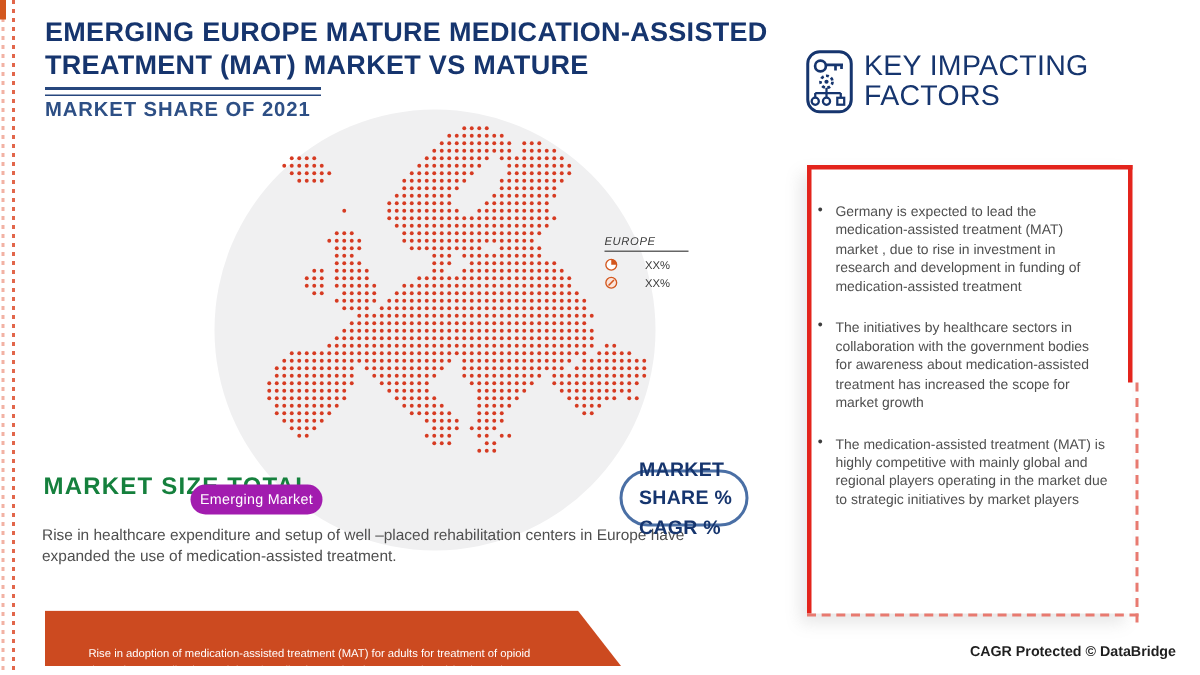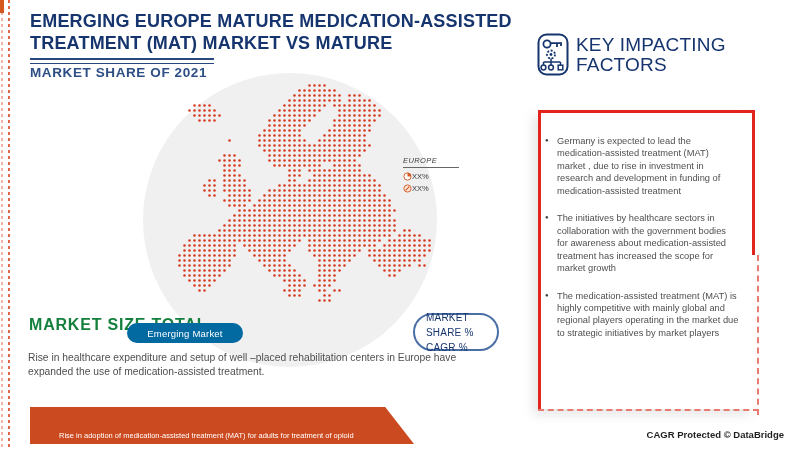--- a/index.html
+++ b/index.html
@@ -18,35 +18,35 @@
          line-height:22px;letter-spacing:.2px;}
   .title-rule{left:30px;top:58px;width:184px;height:3px;border-top:2px solid #27477e;border-bottom:1px solid #27477e;}
   .subtitle{left:30px;top:65px;font-size:13.5px;font-weight:bold;color:#2d4f85;letter-spacing:.6px;}
 
   
   .map-circle{left:143px;top:73px;width:294px;height:294px;border-radius:50%;background:#f0f0f1;}
   #dotmap{left:0;top:0;pointer-events:none;}
   .map-legend{left:403px;top:156px;width:60px;}
   .map-legend .lg-title{font-size:7.5px;color:#3c3c3c;letter-spacing:.4px;font-style:italic;}
   .map-legend .lg-rule{width:56px;border-bottom:1px solid #666;margin-top:2px;margin-bottom:4px;}
-  .lg-row{display:flex;align-items:center;gap:0;margin-top:3px;}
+  .lg-row{display:flex;align-items:center;gap:18px;margin-top:3px;}
   .lg-row .lg-val{font-size:7.5px;color:#3a3a3a;}
 
   
   .ms-heading{left:29px;top:316px;font-size:16px;font-weight:bold;color:#15803d;letter-spacing:.8px;}
   .chip{height:20px;border-radius:10px;color:#fff;font-size:9.5px;display:flex;align-items:center;
         justify-content:center;letter-spacing:.2px;cursor:pointer;}
   .chip.orange{left:29px;top:323px;width:94px;background:#d3571e;}
-  .chip.navy{left:127px;top:323px;width:116px;background:#0369a1;}
+  .chip.navy{left:127px;top:323px;width:88px;background:#a21caf;}
   .ms-note{left:28px;top:351px;width:444px;font-size:10.3px;line-height:1.4;color:#4f4f4f;}
 
   
   .share-pill{left:413px;top:313px;width:86px;height:38px;border:2px solid#4a6fa5;border-radius:20px;
               background:#fff;display:flex;flex-direction:column;justify-content:center;padding-left:11px;box-sizing:border-box;}
-  .share-pill div{font-size:10px;font-weight:normal;color:#16356e;line-height:1.5;letter-spacing:.2px;}
+  .share-pill div{font-size:13px;font-weight:bold;color:#16356e;line-height:1.5;letter-spacing:.2px;}
 
   
   .ribbon{left:30px;top:407px;width:384px;height:37px;background:#cc4a20;
           clip-path:polygon(0 0,92.5% 0,100% 100%,0 100%);}
   .ribbon p{margin:16px;padding:7px 40px 0 13px;font-size:7.5px;line-height:1.5;color:#fff;}
 
   
   .kif-iconbox{left:537px;top:33px;width:32px;height:43px;}
   .kif-heading{left:576px;top:35px;width:205px;font-size:19px;font-weight:normal;color:#16356e;
                line-height:20px;letter-spacing:.2px;}

